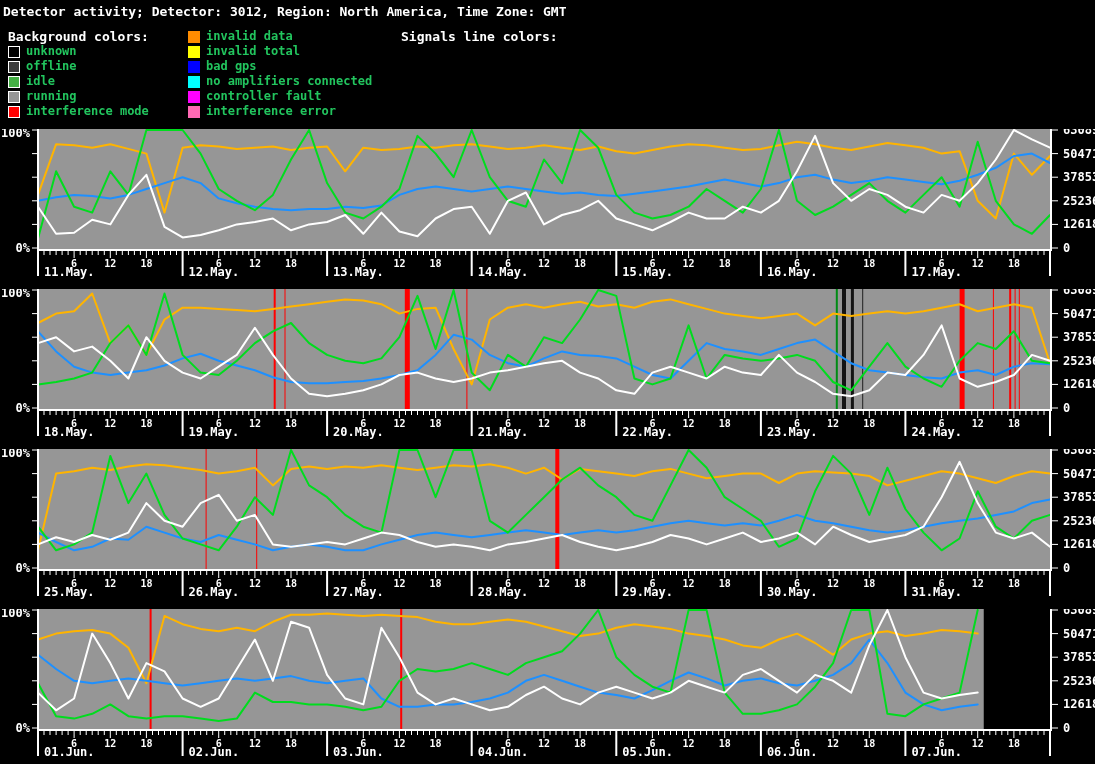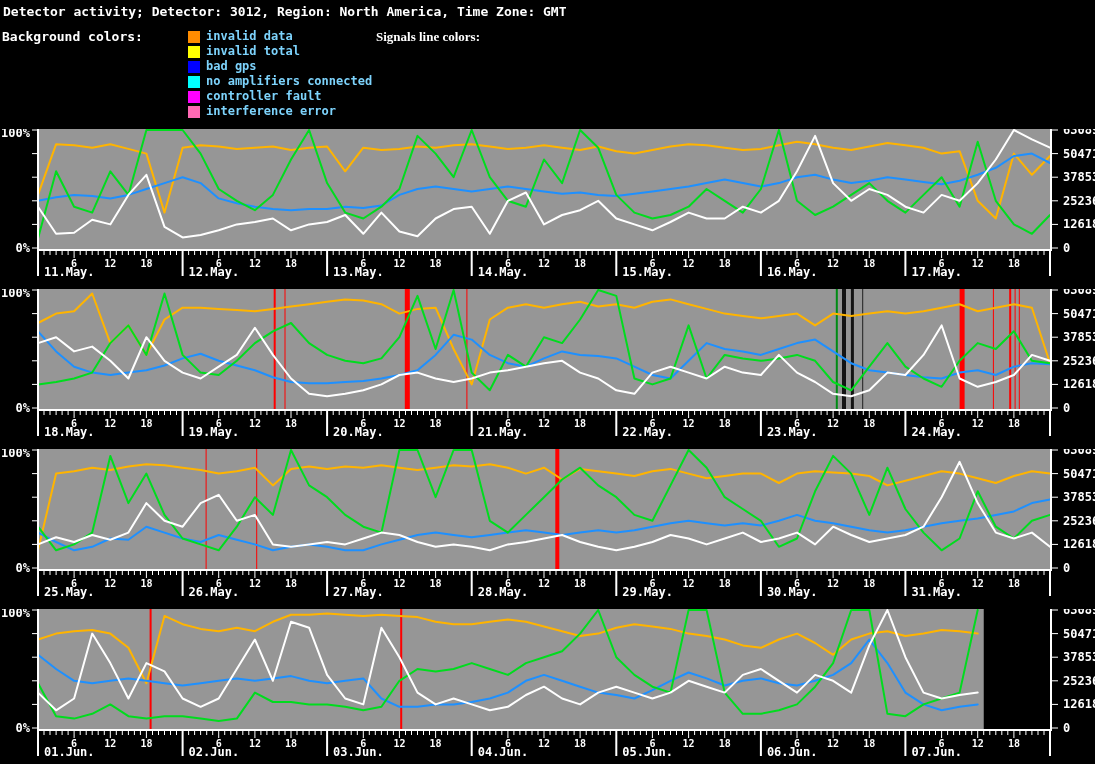--- a/index.html
+++ b/index.html
@@ -4,32 +4,54 @@
 <style>
   html,body{margin:0;padding:0;background:#000;}
   .screen{position:relative;width:1095px;height:764px;background:#000;overflow:hidden;
     font-family:"DejaVu Sans Mono",monospace;font-weight:bold;padding-left:24px;}
   .title{position:absolute;left:3px;top:4px;font-size:13px;color:#fff;white-space:pre;}
   .leg-col{position:absolute;top:29px;}
   .leg-hdr{height:15px;line-height:15px;font-size:13px;color:#fff;white-space:pre;}
   .leg-item{height:15px;display:flex;align-items:center;}
   .leg-sw{width:12px;height:12px;margin-right:6px;flex:0 0 12px;box-sizing:border-box;}
   .leg-sw.bordered{border:1px solid #fff;}
-  .leg-lbl{font-size:12px;color:#7dd3fc;white-space:pre;line-height:15px;}
+  .leg-lbl{font-size:12px;color:#22c55e;white-space:pre;line-height:15px;}
   .chart-svg{position:absolute;left:0;}
   svg text{font-family:"DejaVu Sans Mono",monospace;font-weight:bold;fill:#fff;}
 </style>
 </head>
 <body>
 
 <div class="screen">
   <div class="title">Detector activity; Detector: 3012, Region: North America, Time Zone: GMT</div>
 
-  <div class="leg-col" style="left:2px;">
+  <div class="leg-col" style="left:8px;">
     <div class="leg-hdr">Background colors:</div>
+    <div id="leg-bg">
+        <div class="leg-item">
+          <span class="leg-sw bordered" style="background: rgb(0, 0, 0);"></span>
+          <span class="leg-lbl">unknown</span>
+        </div>
+        <div class="leg-item">
+          <span class="leg-sw bordered" style="background: rgb(60, 60, 60);"></span>
+          <span class="leg-lbl">offline</span>
+        </div>
+        <div class="leg-item">
+          <span class="leg-sw bordered" style="background: rgb(68, 176, 68);"></span>
+          <span class="leg-lbl">idle</span>
+        </div>
+        <div class="leg-item">
+          <span class="leg-sw bordered" style="background: rgb(150, 150, 150);"></span>
+          <span class="leg-lbl">running</span>
+        </div>
+        <div class="leg-item">
+          <span class="leg-sw bordered" style="background: rgb(255, 0, 0);"></span>
+          <span class="leg-lbl">interference mode</span>
+        </div>
+      </div>
   </div>
   <div class="leg-col" style="left:188px;">
     <div id="leg-status">
         <div class="leg-item">
           <span class="leg-sw" style="background: rgb(255, 140, 0);"></span>
           <span class="leg-lbl">invalid data</span>
         </div>
         <div class="leg-item">
           <span class="leg-sw" style="background: rgb(255, 255, 0);"></span>
           <span class="leg-lbl">invalid total</span>
@@ -45,21 +67,21 @@
         <div class="leg-item">
           <span class="leg-sw" style="background: rgb(255, 0, 255);"></span>
           <span class="leg-lbl">controller fault</span>
         </div>
         <div class="leg-item">
           <span class="leg-sw" style="background: rgb(255, 105, 180);"></span>
           <span class="leg-lbl">interference error</span>
         </div>
       </div>
   </div>
-  <div class="leg-col" style="left:376px;font-family:Liberation Serif, serif;">
+  <div class="leg-col" style="left:401px;">
     <div class="leg-hdr">Signals line colors:</div>
   </div>
 
   <div id="charts">
       <svg width="1095" height="158" class="chart-svg" style="top: 129px;">
         <rect x="38" y="0" width="1012" height="120" fill="#969696"></rect>
         <polyline points="38.0,65.9 56.1,15.2 74.1,16.3 92.2,18.7 110.3,15.2 128.4,19.9 146.4,24.6 164.5,83.6 182.6,18.7 200.6,16.3 218.7,17.5 236.8,19.9 254.9,18.7 272.9,17.5 291.0,21.1 309.1,18.7 327.1,17.5 345.2,42.3 363.3,18.7 381.4,21.1 399.4,19.9 417.5,17.5 435.6,18.7 453.6,16.3 471.7,15.2 489.8,17.5 507.9,19.9 525.9,18.7 544.0,16.3 562.1,18.7 580.1,21.1 598.2,17.5 616.3,22.2 634.4,24.6 652.4,21.1 670.5,17.5 688.6,15.2 706.6,16.3 724.7,18.7 742.8,21.1 760.9,19.9 778.9,16.3 797.0,12.8 815.1,15.2 833.1,18.7 851.2,21.1 869.3,17.5 887.4,14.0 905.4,16.3 923.5,18.7 941.6,24.6 959.6,22.2 977.7,71.8 995.8,89.5 1013.9,24.6 1031.9,45.8 1050.0,27.0" fill="none" stroke="#ffb400" stroke-width="2" stroke-linejoin="round" stroke-linecap="round"></polyline>
         <polyline points="38.0,71.8 56.1,68.3 74.1,65.9 92.2,67.1 110.3,69.4 128.4,65.9 146.4,60.0 164.5,54.1 182.6,48.2 200.6,54.1 218.7,69.4 236.8,74.2 254.9,77.7 272.9,80.1 291.0,81.2 309.1,80.1 327.1,80.1 345.2,77.7 363.3,78.9 381.4,76.5 399.4,65.9 417.5,60.0 435.6,57.6 453.6,60.0 471.7,62.4 489.8,60.0 507.9,57.6 525.9,60.0 544.0,62.4 562.1,64.7 580.1,63.5 598.2,65.9 616.3,67.1 634.4,64.7 652.4,62.4 670.5,60.0 688.6,57.6 706.6,54.1 724.7,50.6 742.8,54.1 760.9,57.6 778.9,54.1 797.0,48.2 815.1,45.8 833.1,50.6 851.2,54.1 869.3,51.7 887.4,48.2 905.4,50.6 923.5,52.9 941.6,55.3 959.6,51.7 977.7,45.8 995.8,38.8 1013.9,27.0 1031.9,24.6 1050.0,34.0" fill="none" stroke="#1e90ff" stroke-width="2" stroke-linejoin="round" stroke-linecap="round"></polyline>
         <polyline points="38.0,109.6 56.1,42.3 74.1,77.7 92.2,83.6 110.3,42.3 128.4,65.9 146.4,1.0 164.5,1.0 182.6,1.0 200.6,24.6 218.7,60.0 236.8,71.8 254.9,81.2 272.9,65.9 291.0,30.5 309.1,1.0 327.1,54.1 345.2,83.6 363.3,89.5 381.4,77.7 399.4,60.0 417.5,6.9 435.6,24.6 453.6,48.2 471.7,1.0 489.8,48.2 507.9,71.8 525.9,77.7 544.0,30.5 562.1,54.1 580.1,1.0 598.2,18.7 616.3,65.9 634.4,83.6 652.4,89.5 670.5,86.0 688.6,77.7 706.6,60.0 724.7,71.8 742.8,83.6 760.9,60.0 778.9,1.0 797.0,71.8 815.1,86.0 833.1,77.7 851.2,65.9 869.3,54.1 887.4,71.8 905.4,83.6 923.5,65.9 941.6,48.2 959.6,77.7 977.7,12.8 995.8,71.8 1013.9,95.4 1031.9,104.8 1050.0,86.0" fill="none" stroke="#00dc1e" stroke-width="2" stroke-linejoin="round" stroke-linecap="round"></polyline>
         <polyline points="38.0,77.7 56.1,104.8 74.1,103.7 92.2,90.7 110.3,95.4 128.4,65.9 146.4,45.8 164.5,97.8 182.6,108.4 200.6,106.0 218.7,101.3 236.8,95.4 254.9,93.0 272.9,89.5 291.0,101.3 309.1,95.4 327.1,93.0 345.2,86.0 363.3,104.8 381.4,83.6 399.4,102.5 417.5,107.2 435.6,89.5 453.6,80.1 471.7,77.7 489.8,104.8 507.9,71.8 525.9,63.5 544.0,95.4 562.1,86.0 580.1,81.2 598.2,71.8 616.3,89.5 634.4,95.4 652.4,101.3 670.5,93.0 688.6,83.6 706.6,89.5 724.7,89.5 742.8,77.7 760.9,83.6 778.9,71.8 797.0,42.3 815.1,6.9 833.1,54.1 851.2,71.8 869.3,60.0 887.4,65.9 905.4,77.7 923.5,83.6 941.6,65.9 959.6,71.8 977.7,54.1 995.8,30.5 1013.9,1.0 1031.9,10.4 1050.0,18.7" fill="none" stroke="#ffffff" stroke-width="2" stroke-linejoin="round" stroke-linecap="round"></polyline>

